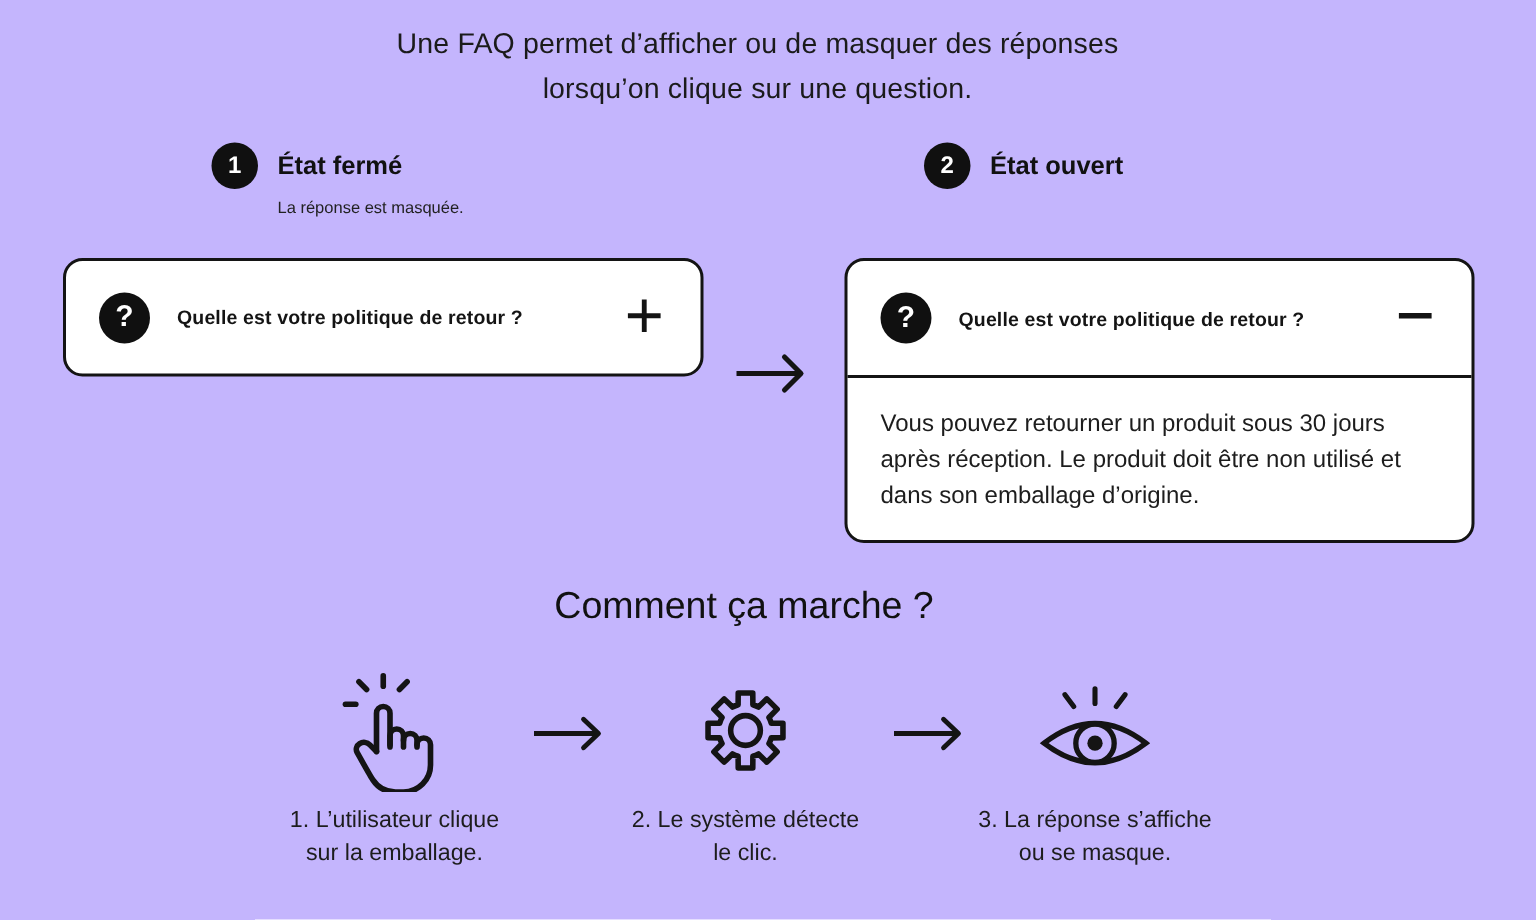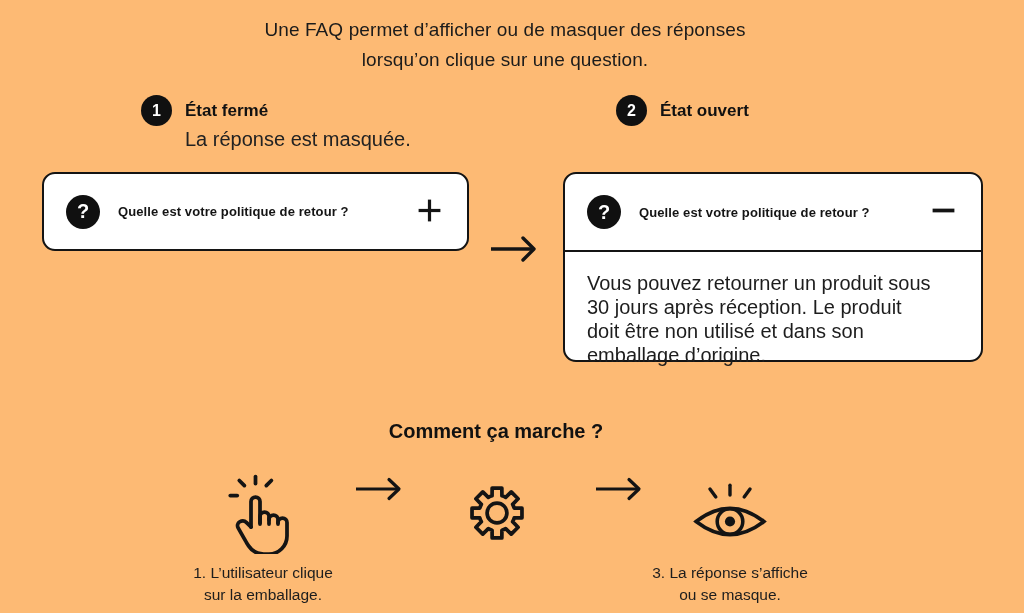--- a/index.html
+++ b/index.html
@@ -1,19 +1,19 @@
 <!DOCTYPE html>
 <html><head>
 <meta charset="utf-8">
 <style>
   * { margin:0; padding:0; box-sizing:border-box; }
   html,body { background:#ffffff; }
   .canvas {
     position:relative; width:1024px; height:613px;
-    background:#fdba74; color:#161616;
+    background:#c4b5fd; color:#161616;
     font-family:"Liberation Sans", sans-serif;
     overflow:hidden;
   }
   
   .title {
     position:absolute; top:15px; left:0; width:1010px;
     text-align:center; font-size:19px; line-height:30px;
     font-weight:400; color:#1b1b1b; letter-spacing:.1px;
   }
   
@@ -21,55 +21,55 @@
   .state-closed { left:141px; top:95px; }
   .state-open   { left:616px; top:95px; }
   .num-badge {
     width:31px; height:31px; border-radius:50%;
     background:#101010; color:#ffffff;
     display:flex; align-items:center; justify-content:center;
     font-size:16px; font-weight:700; flex:0 0 auto;
   }
   .state-text { margin-left:13px; }
   .state-title { font-size:17px; font-weight:700; line-height:31px; color:#111; }
-  .state-desc  { font-size:20px; font-weight:400; line-height:23px; margin-top:2px; color:#222; }
+  .state-desc  { font-size:11px; font-weight:400; line-height:23px; margin-top:2px; color:#222; }
   
   .faq-box {
     position:absolute; border:2px solid #141414; border-radius:13px; background:#fff;
   }
   .faq-closed { left:42px; top:172px; width:427px; height:79px;
     display:flex; align-items:center; padding:0 24px 0 22px; }
   .faq-open { left:563px; top:172px; width:420px; height:190px; }
   .faq-open-header {
     height:78px; border-bottom:2px solid #141414;
     display:flex; align-items:center; padding:0 24px 0 22px;
   }
   .q-badge {
     width:34px; height:34px; border-radius:50%; background:#101010; color:#fff;
     display:flex; align-items:center; justify-content:center;
     font-size:20px; font-weight:700; flex:0 0 auto; margin-right:18px;
   }
   .q-text { font-size:13px; font-weight:700; color:#141414; letter-spacing:.1px; }
   .toggle-btn { margin-left:auto; display:flex; align-items:center; flex:0 0 auto; cursor:pointer; background:none; border:none; padding:0; }
   .faq-answer {
-    padding:19px 44px 0 22px; font-size:20px; line-height:24px;
+    padding:19px 44px 0 22px; font-size:16px; line-height:24px;
     font-weight:400; color:#1d1d1d;
   }
   
   .arrow { position:absolute; }
   .arrow svg { display:block; }
   .arrow-main  { left:489px; top:235px; }
   .arrow-step1 { left:354px; top:476px; }
   .arrow-step2 { left:594px; top:476px; }
   
   .how-title {
-    position:absolute; top:420px; left:0; width:992px; text-align:center;
-    font-size:20px; font-weight:700; color:#111;
-  }
-  .step { position:absolute; top:467px; width:200px; text-align:center; }
+    position:absolute; top:390px; left:0; width:992px; text-align:center;
+    font-size:25px; font-weight:400; color:#111;
+  }
+  .step { position:absolute; top:441px; width:200px; text-align:center; }
   .step-1 { left:163px; }
   .step-2 { left:397px; }
   .step-3 { left:630px; }
   .step-icon { height:92px; display:flex; align-items:center; justify-content:center; }
   .step-caption { font-size:15.5px; line-height:22px; color:#1d1d1d; margin-top:3px; }
   .ink { stroke:#141414; }
 </style>
 </head>
 <body>
 
@@ -158,20 +158,24 @@
     </svg>
   </div>
 
   <div class="step step-2">
     <div class="step-icon">
       <svg width="66" height="66" viewBox="0 0 48 48" fill="none" stroke-linejoin="round" stroke-linecap="round">
         <path class="ink" stroke-width="2.7" d="M 20.47 5.84 L 27.53 5.84 L 27.58 11.50 A 13 13 0 0 1 30.30 12.63 L 34.35 8.66 L 39.34 13.65 L 35.37 17.70 A 13 13 0 0 1 36.50 20.42 L 42.16 20.47 L 42.16 27.53 L 36.50 27.58 A 13 13 0 0 1 35.37 30.30 L 39.34 34.35 L 34.35 39.34 L 30.30 35.37 A 13 13 0 0 1 27.58 36.50 L 27.53 42.16 L 20.47 42.16 L 20.42 36.50 A 13 13 0 0 1 17.70 35.37 L 13.66 39.34 L 8.66 34.35 L 12.63 30.30 A 13 13 0 0 1 11.50 27.58 L 5.84 27.53 L 5.84 20.47 L 11.50 20.42 A 13 13 0 0 1 12.63 17.70 L 8.66 13.65 L 13.66 8.66 L 17.70 12.63 A 13 13 0 0 1 20.42 11.50 Z"></path>
         <circle class="ink" stroke-width="2.7" cx="24" cy="24" r="7.2"></circle>
       </svg>
     </div>
+    <div class="step-caption">
+      <div>2. Le système détecte</div>
+      <div>le clic.</div>
+    </div>
   </div>
 
   <div class="arrow arrow-step2">
     <svg width="50" height="26" viewBox="0 0 50 26" fill="none">
       <line class="ink" x1="2" y1="13" x2="45" y2="13" stroke-width="3.2"></line>
       <polyline class="ink" points="35,3.5 45,13 35,22.5" stroke-width="3.2" fill="none" stroke-linecap="round" stroke-linejoin="round"></polyline>
     </svg>
   </div>
 
   <div class="step step-3">

